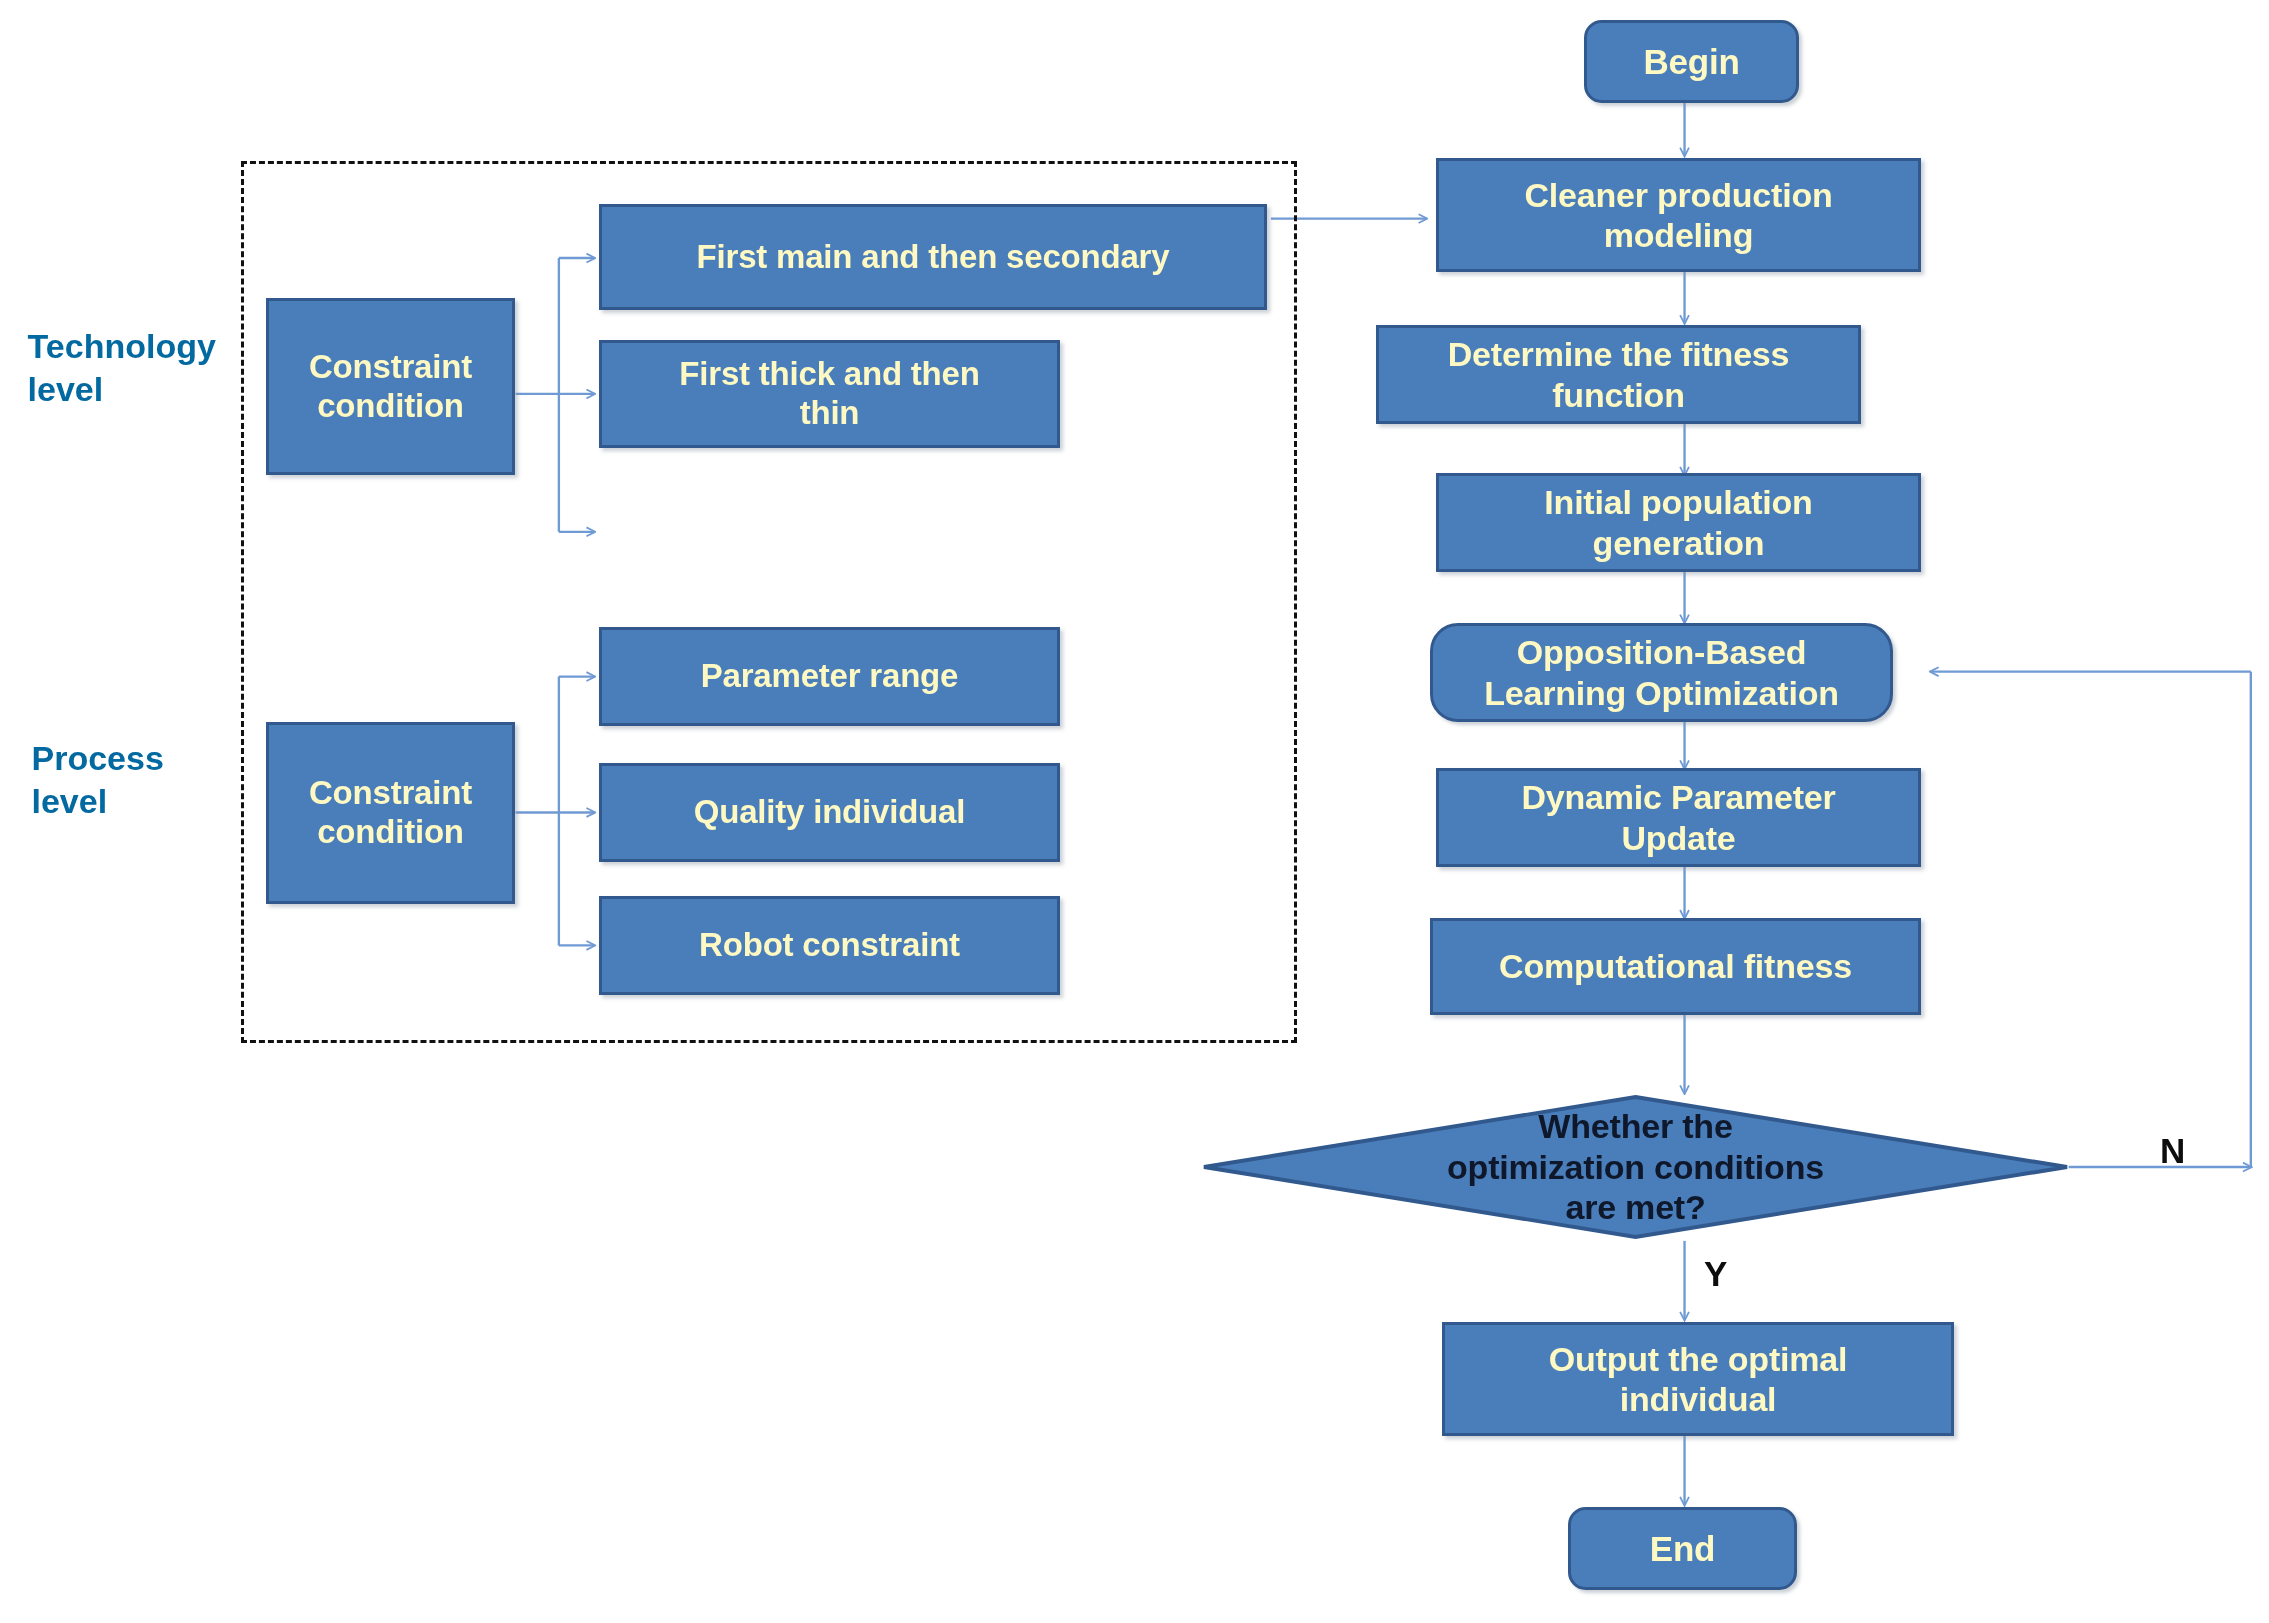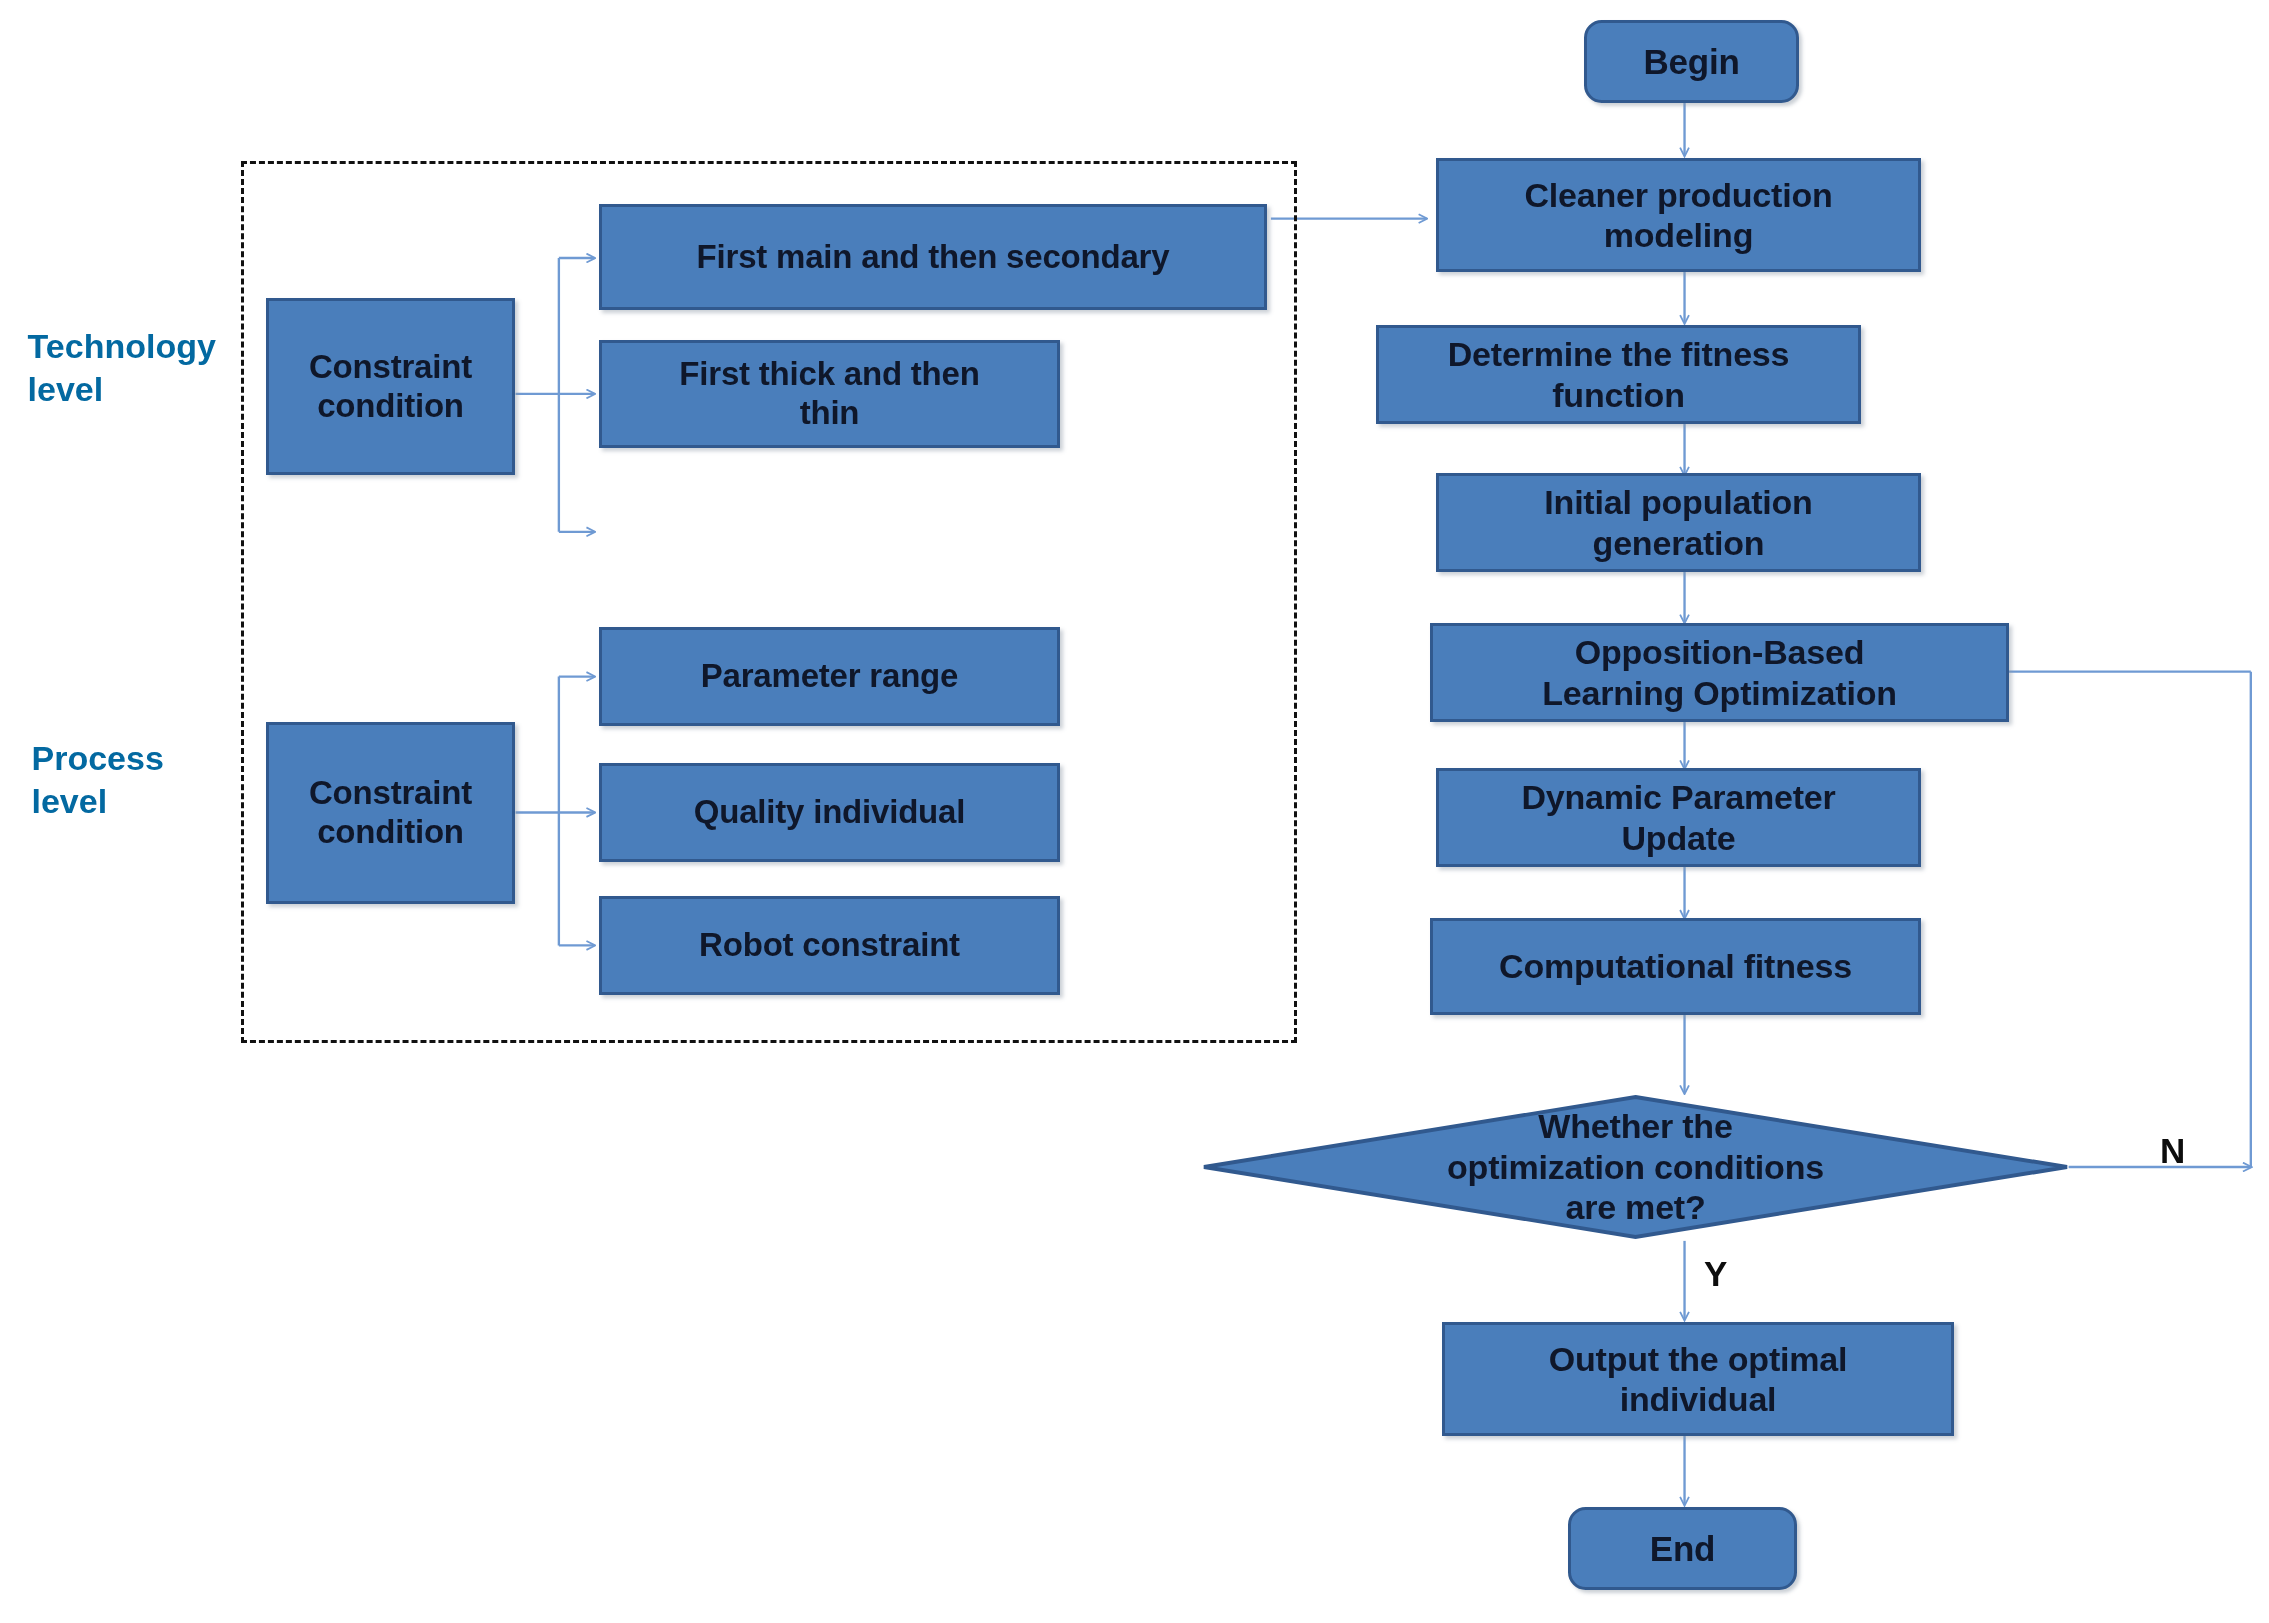--- a/index.html
+++ b/index.html
@@ -26,21 +26,21 @@
     height: 1623px;
     pointer-events: none;
   }
 
   
   .node {
     position: absolute;
     box-sizing: border-box;
     background: #4a7ebb;
     border: 3px solid #31598e;
-    color: #0f172a;
+    color: #fef9c3;
     font-weight: bold;
     display: flex;
     align-items: center;
     justify-content: center;
     text-align: center;
     line-height: 1.18;
     letter-spacing: -0.2px;
     box-shadow: 3px 3px 3.9px rgba(140,150,165,0.45);
     z-index: 3;
   }
@@ -206,21 +206,21 @@
     </span>
   </div>
 
   <div class="node" style="left:1436px; top:473px; width:485px; height:99px; font-size:34px;">
     <span>
       <span>Initial population</span>
       <span>generation</span>
     </span>
   </div>
 
-  <div class="node" style="left:1430px; top:623px; width:579px; height:99px; font-size:34px;">
+  <div class="node" style="left:1430px; top:623px; width:463px; height:99px; font-size:34px;border-radius:28px;">
     <span>
       <span>Opposition-Based</span>
       <span>Learning Optimization</span>
     </span>
   </div>
 
   <div class="node" style="left:1436px; top:768px; width:485px; height:99px; font-size:34px;">
     <span>
       <span>Dynamic Parameter</span>
       <span>Update</span>

